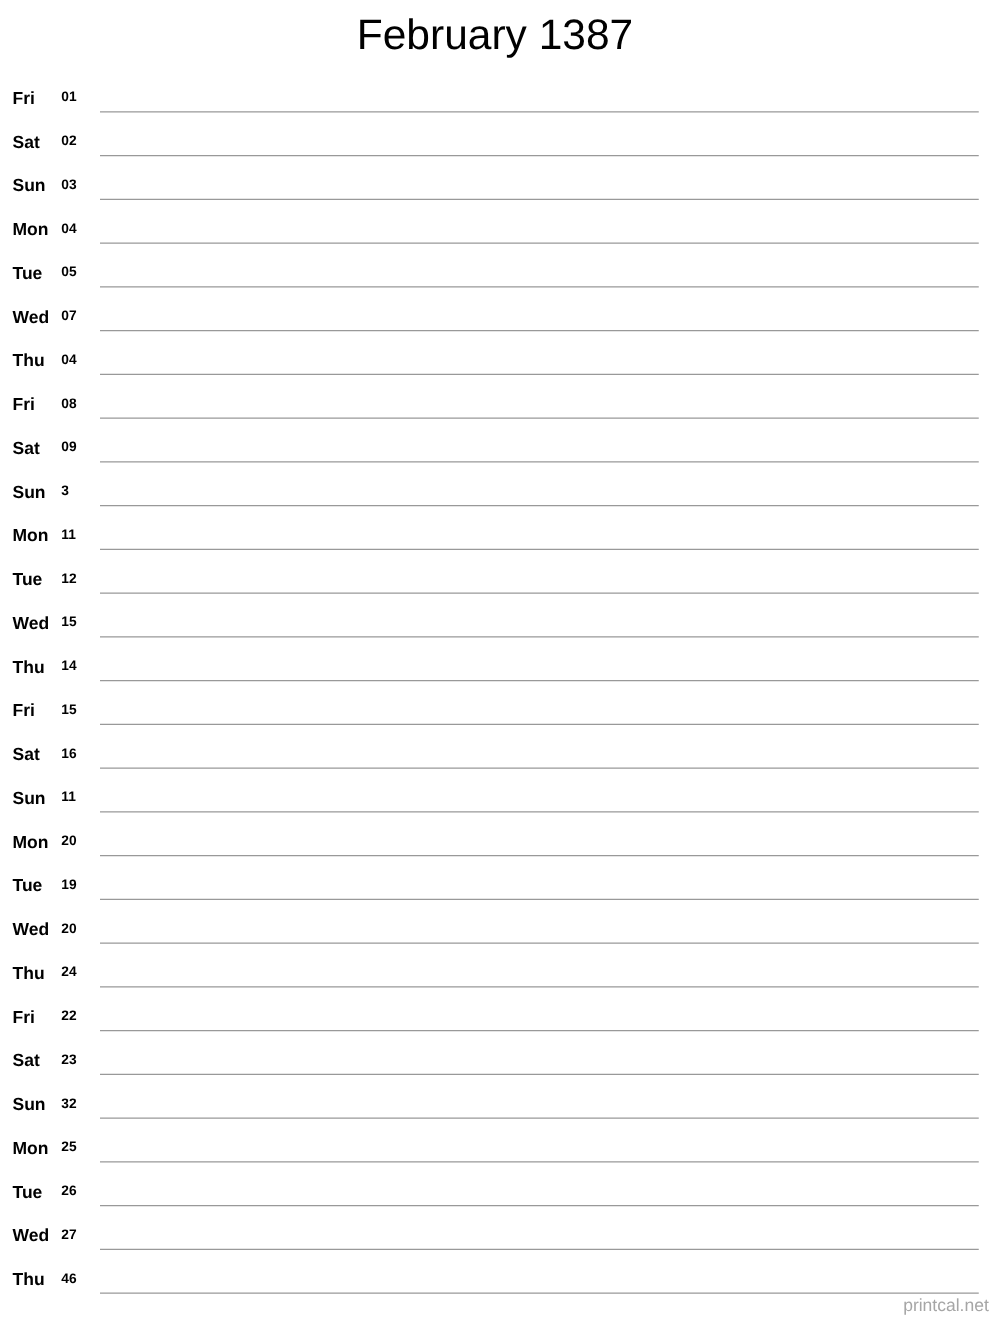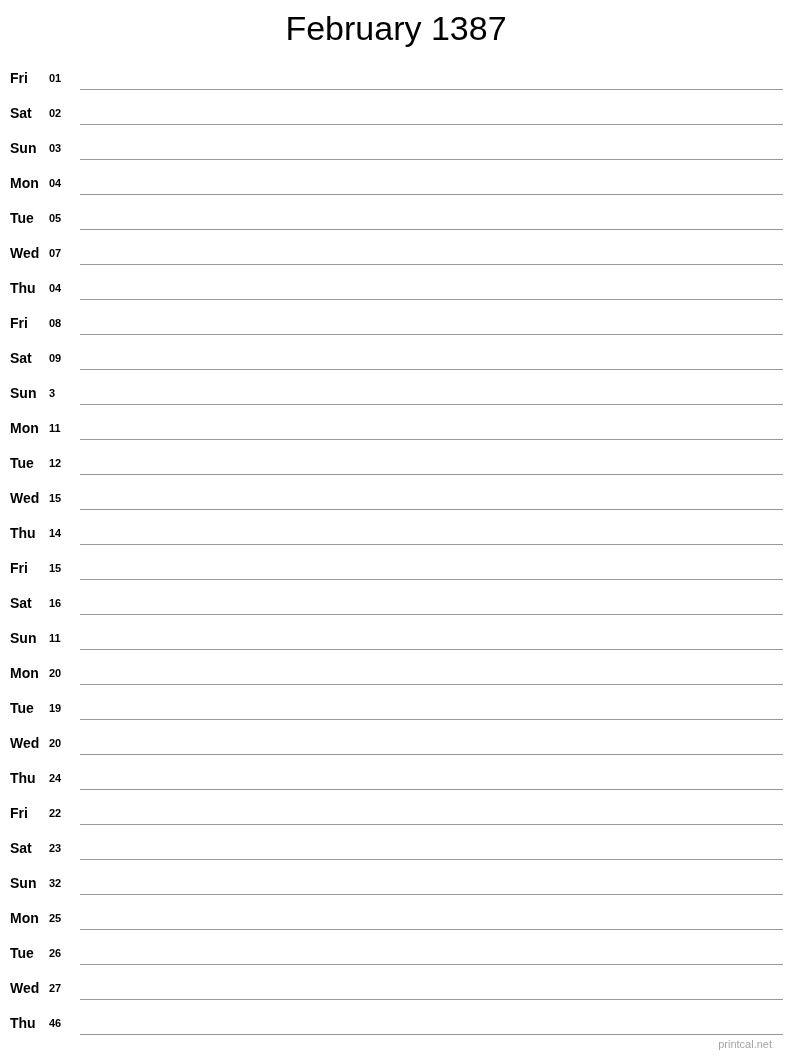--- a/index.html
+++ b/index.html
@@ -59,22 +59,22 @@
     position: absolute;
     left: 80px;
     width: 703px;
     top: 20px;
     border-top: 1px solid #999999;
     height: 0;
   }
   .footer {
     position: absolute;
     top: 1038px;
-    right: 20px;
-    font-size: 11px;
+    right: 1px;
+    font-size: 14px;
     color: #a6a6a6;
     line-height: 13px;
   }
 </style>
 </head>
 <body>
 
 <div class="page">
 
   <div class="title">February 1387</div>

